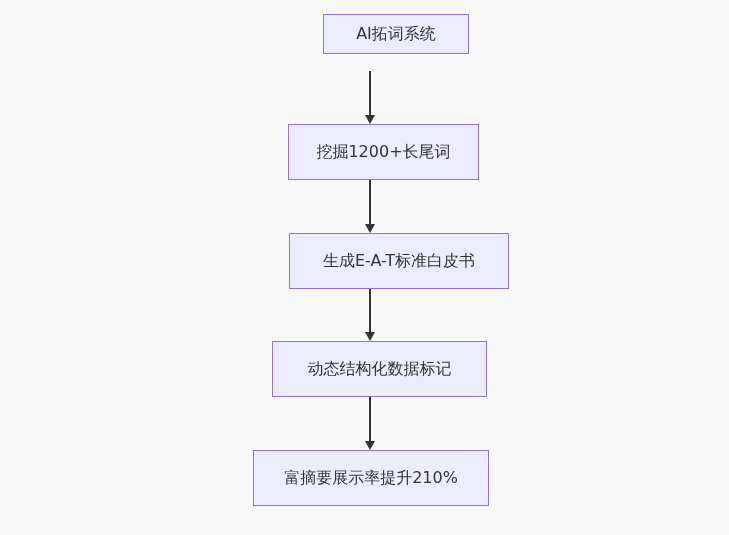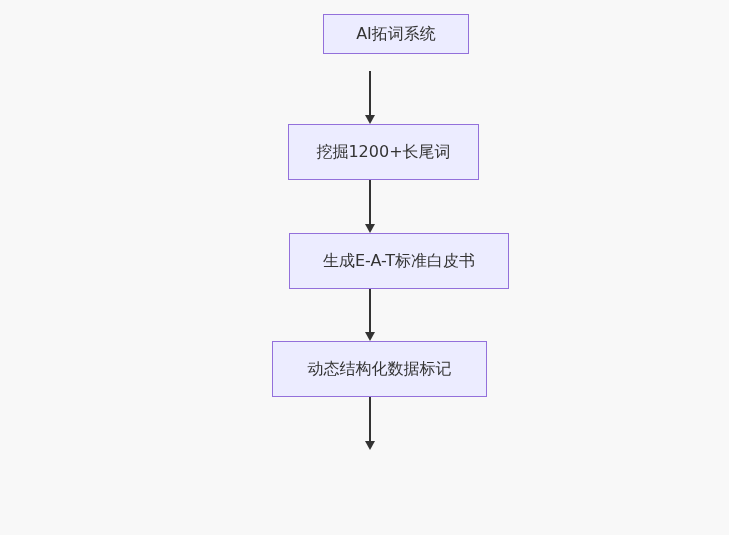--- a/index.html
+++ b/index.html
@@ -104,14 +104,17 @@
 
   <div class="flow-node node-4">
     <span>动态结构化数据标记</span>
   </div>
 
   <div class="edge edge-4">
     <div class="line"></div>
     <div class="arrowhead"></div>
   </div>
 
+  <div class="flow-node node-5">
+    <span>富摘要展示率提升210%</span>
+  </div>
 
 </div>
 
 </body></html>

